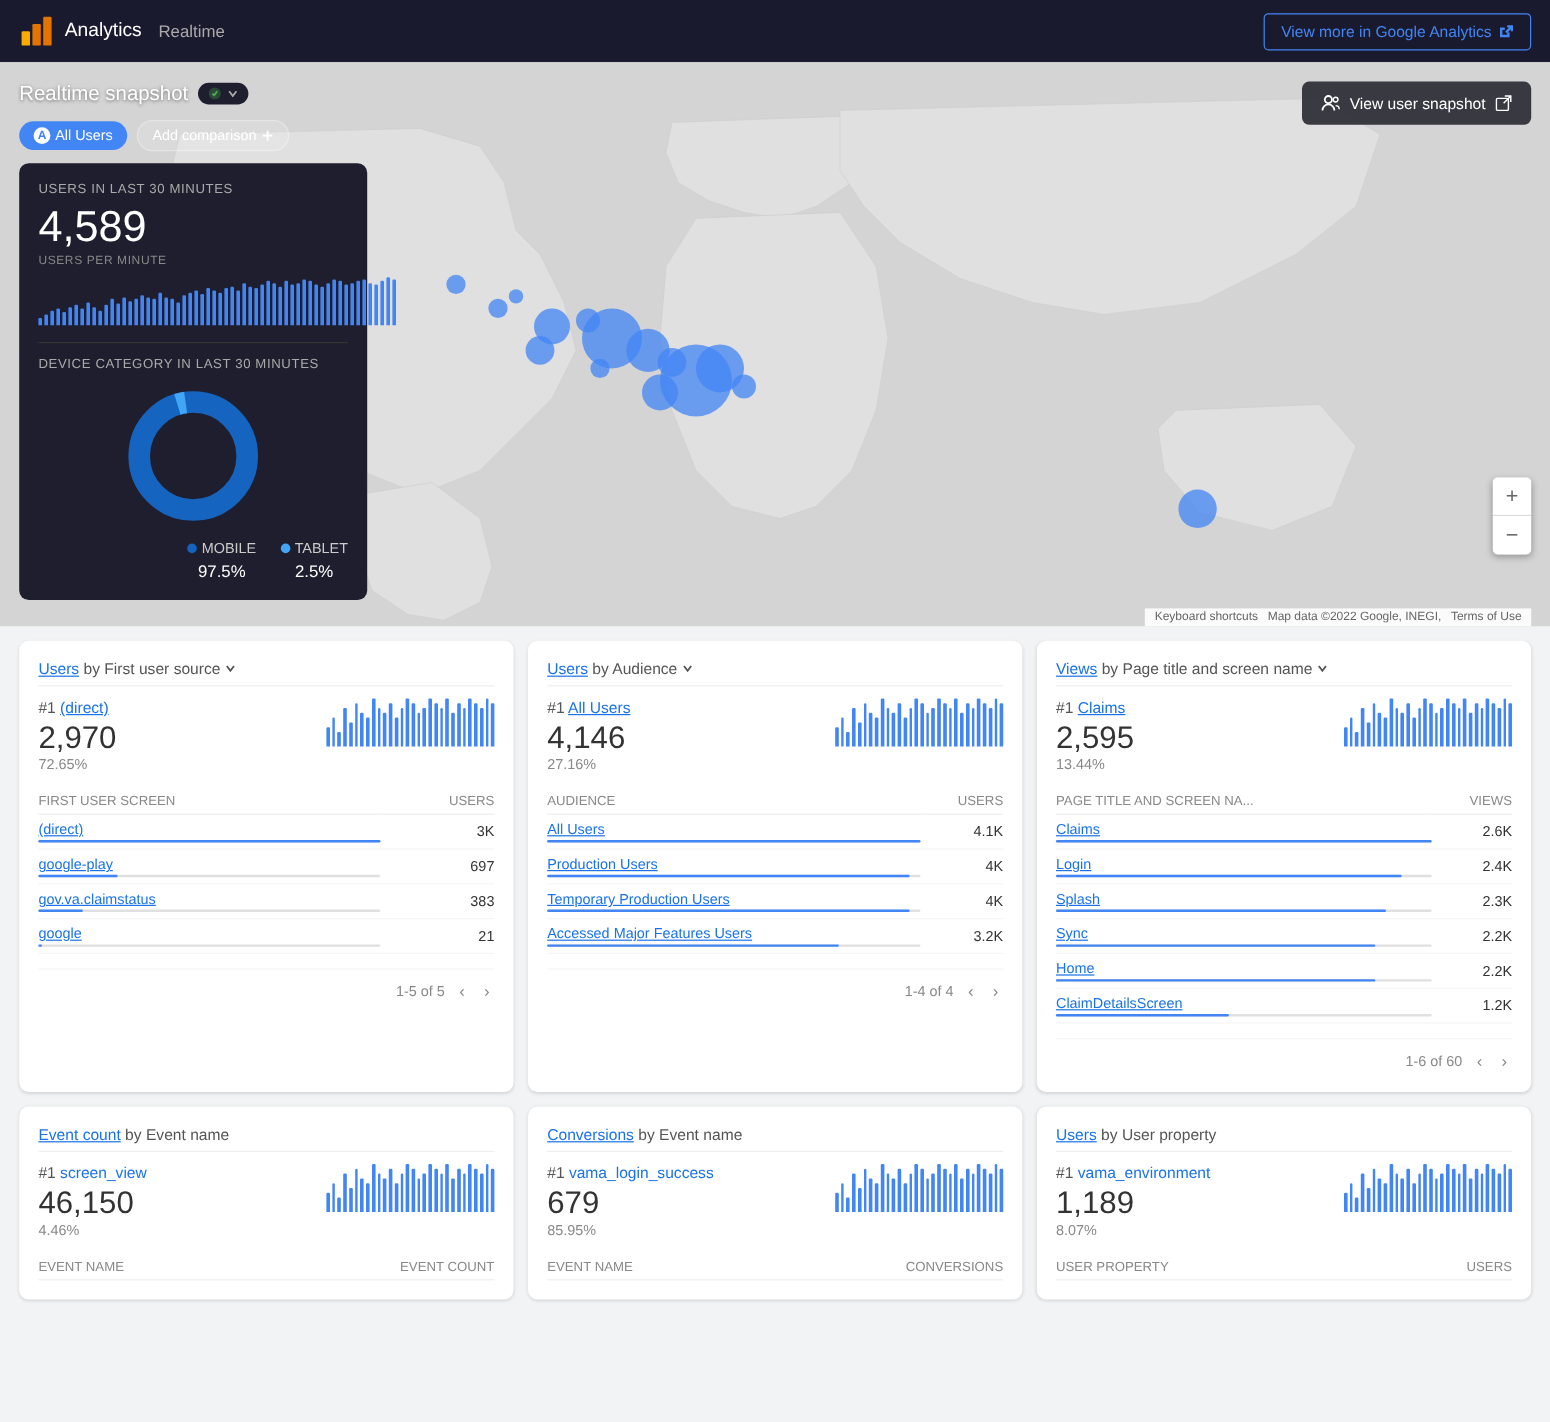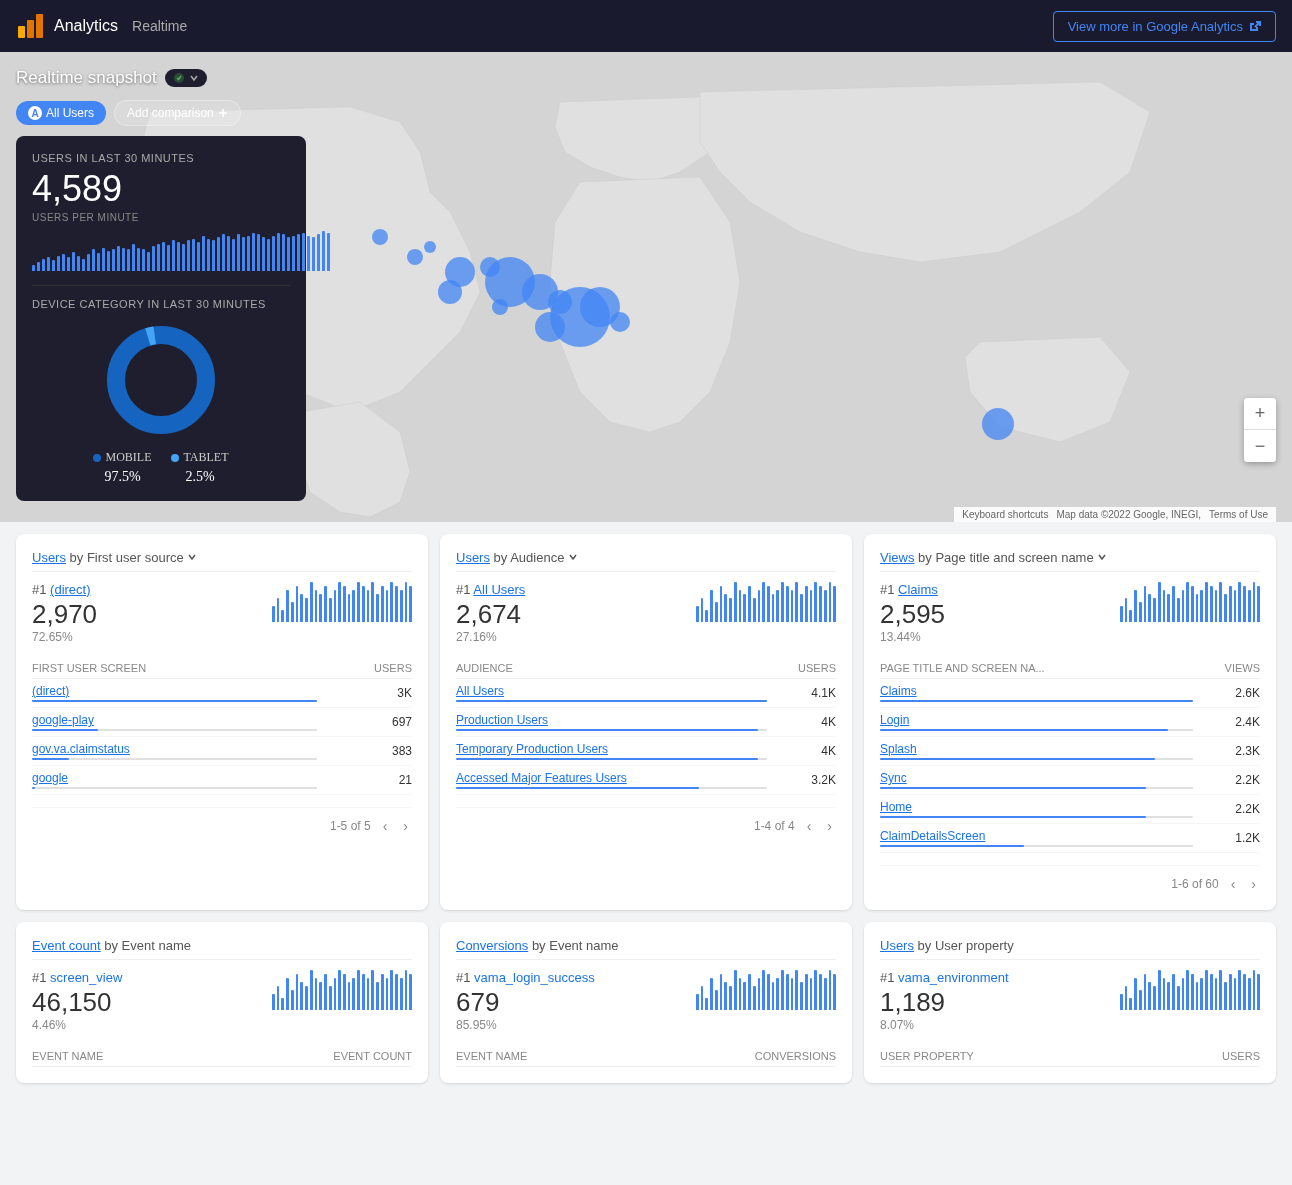--- a/index.html
+++ b/index.html
@@ -133,22 +133,21 @@
     
     .donut-container {
       display: flex;
       align-items: center;
       justify-content: center;
       margin-bottom: 10px;
     }
     .donut-legend {
       display: flex;
       gap: 20px;
-      justify-content: center;
-      font-family: Liberation Serif, serif;
+      justify-content: flex-end;
     }
     .legend-item { display: flex; align-items: center; gap: 4px; font-size: 12px; color: #ccc; flex-direction: column; text-align: center; }
     .legend-dot { width: 8px; height: 8px; border-radius: 50%; }
     .legend-pct { font-size: 14px; color: #fff; font-weight: 500; }
 
     
     .snapshot-btn {
       position: absolute;
       top: 16px;
       right: 16px;
@@ -467,20 +466,33 @@
           <div style="display:flex;align-items:center;gap:4px;">
             <div class="legend-dot" style="background:#42a5f5;"></div>
             <span>TABLET</span>
           </div>
           <span class="legend-pct">2.5%</span>
         </div>
       </div>
     </div>
   </div>
 
+  <button class="snapshot-btn">
+    <svg width="16" height="16" viewBox="0 0 16 16">
+      <circle cx="6" cy="5" r="3" fill="none" stroke="#fff" stroke-width="1.5"></circle>
+      <path d="M1 14c0-3 2.5-5 5-5s5 2 5 5" fill="none" stroke="#fff" stroke-width="1.5"></path>
+      <circle cx="12" cy="5" r="2" fill="none" stroke="#fff" stroke-width="1.2"></circle>
+      <path d="M12 10c1.5 0 3 1 3 3" fill="none" stroke="#fff" stroke-width="1.2"></path>
+    </svg>
+    <span>View user snapshot</span>
+    <svg width="14" height="14" viewBox="0 0 14 14">
+      <rect x="1" y="3" width="10" height="10" rx="1" fill="none" stroke="#fff" stroke-width="1.2"></rect>
+      <path d="M8 1h5v5M13 1L7 7" stroke="#fff" stroke-width="1.2" fill="none"></path>
+    </svg>
+  </button>
 
   <div class="map-controls">
     <button class="map-zoom-btn">+</button>
     <button class="map-zoom-btn">−</button>
   </div>
 
   <div class="map-footer">
     <span style="cursor:pointer;">Keyboard shortcuts</span>
     <span>Map data ©2022 Google, INEGI,</span>
     <span style="cursor:pointer;">Terms of Use</span>
@@ -583,21 +595,21 @@
     <button class="nav-btn">›</button>
   </div>
     </div>
     <div class="data-card">
       <div class="card-header"><span class="underline">Users</span> by Audience <svg width="10" height="10" viewBox="0 0 10 10">
           <path d="M2 3l3 4 3-4" stroke="#555" stroke-width="1.5" fill="none"></path>
         </svg></div>
       <div class="card-top-item">
         <div>
     <div class="card-rank">#1 <span style="color:#1a73e8;text-decoration:underline;cursor:pointer;">All Users</span></div>
-    <div class="card-big-number">2,674</div>
+    <div class="card-big-number">4,146</div>
     <div class="card-pct">27.16%</div>
   </div>
         <div class="mini-sparkline">
           <div class="mini-bar" style="height: 40%;"></div>
           <div class="mini-bar" style="height: 60%;"></div>
           <div class="mini-bar" style="height: 30%;"></div>
           <div class="mini-bar" style="height: 80%;"></div>
           <div class="mini-bar" style="height: 50%;"></div>
           <div class="mini-bar" style="height: 90%;"></div>
           <div class="mini-bar" style="height: 70%;"></div>

